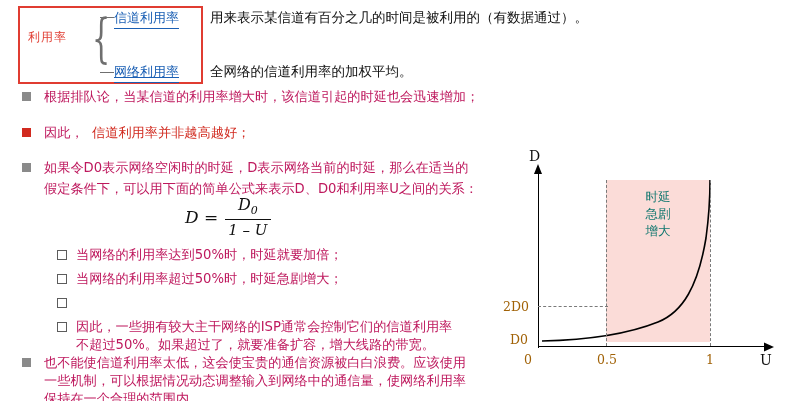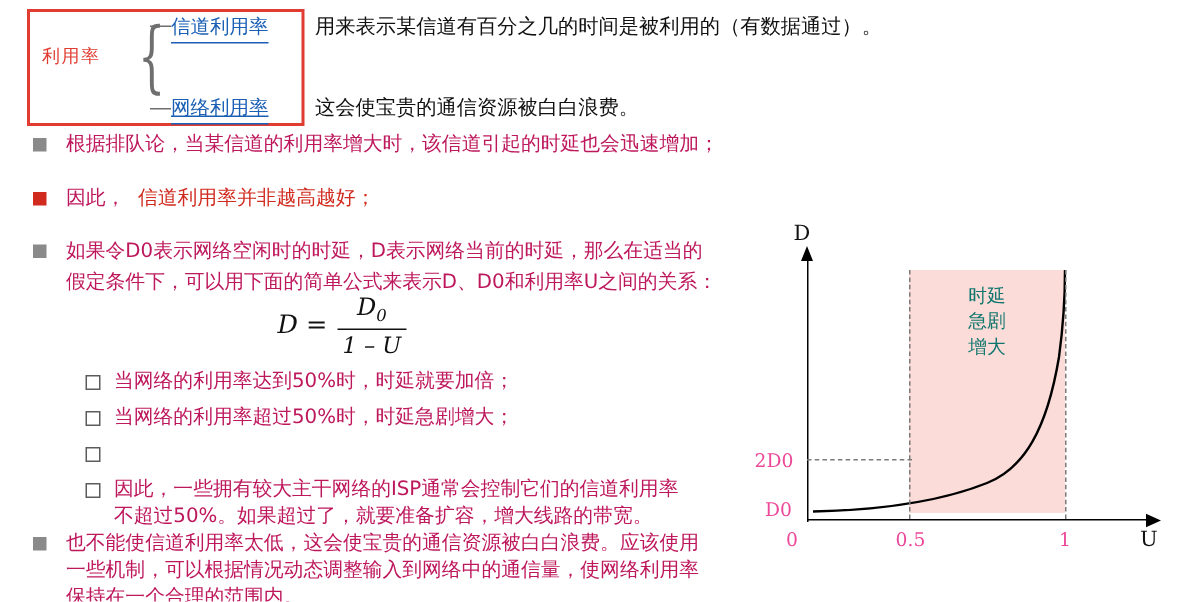--- a/index.html
+++ b/index.html
@@ -179,40 +179,40 @@
   .axlabel {
     position: absolute;
     font-family: "DejaVu Serif", "Liberation Serif", serif;
     font-size: 14px;
     color: #111;
   }
   .ticklabel {
     position: absolute;
     font-family: "DejaVu Serif", "Liberation Serif", serif;
     font-size: 12.5px;
-    color: #ec4899;
+    color: #a16207;
   }
   .curve { position: absolute; left: 0; top: 0; }
 </style>
 </head>
 <body>
 
 <div class="page">
 
   <div class="util-box"></div>
   <div class="util-label">利用率</div>
   <div class="brace">{</div>
   <div class="branch-line bl-top"></div>
   <div class="branch-line bl-bot"></div>
 
   <div class="branch-item bi-1">信道利用率</div>
   <div class="branch-item bi-2">网络利用率</div>
 
   <div class="def-text def-1">用来表示某信道有百分之几的时间是被利用的（有数据通过）。</div>
-  <div class="def-text def-2">这会使宝贵的通信资源被白白浪费。</div>
+  <div class="def-text def-2">全网络的信道利用率的加权平均。</div>
 
   <div class="bullet-sq" style="left:22px; top:92px;"></div>
   <div class="body-line" style="left:44px; top:87px;">根据排队论，当某信道的利用率增大时，该信道引起的时延也会迅速增加；</div>
 
   <div class="bullet-sq red" style="left:22px; top:128px;"></div>
   <div class="body-line" style="left:44px; top:123px;">因此，</div>
   <div class="body-line red-text" style="left:92px; top:123px;">信道利用率并非越高越好；</div>
 
   <div class="bullet-sq" style="left:22px; top:163px;"></div>
   <div class="body-line" style="left:44px; top:158px;">如果令D0表示网络空闲时的时延，D表示网络当前的时延，那么在适当的</div>

